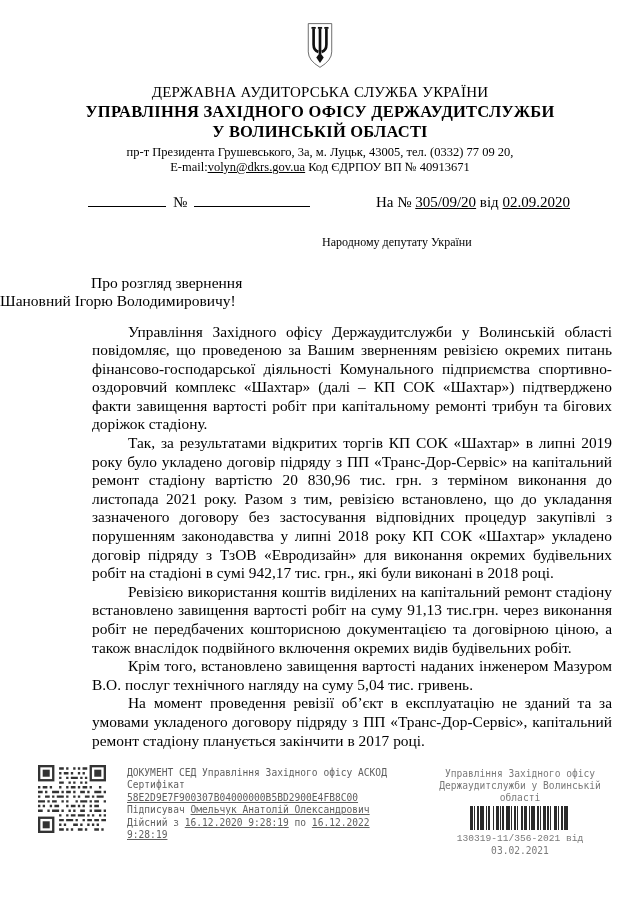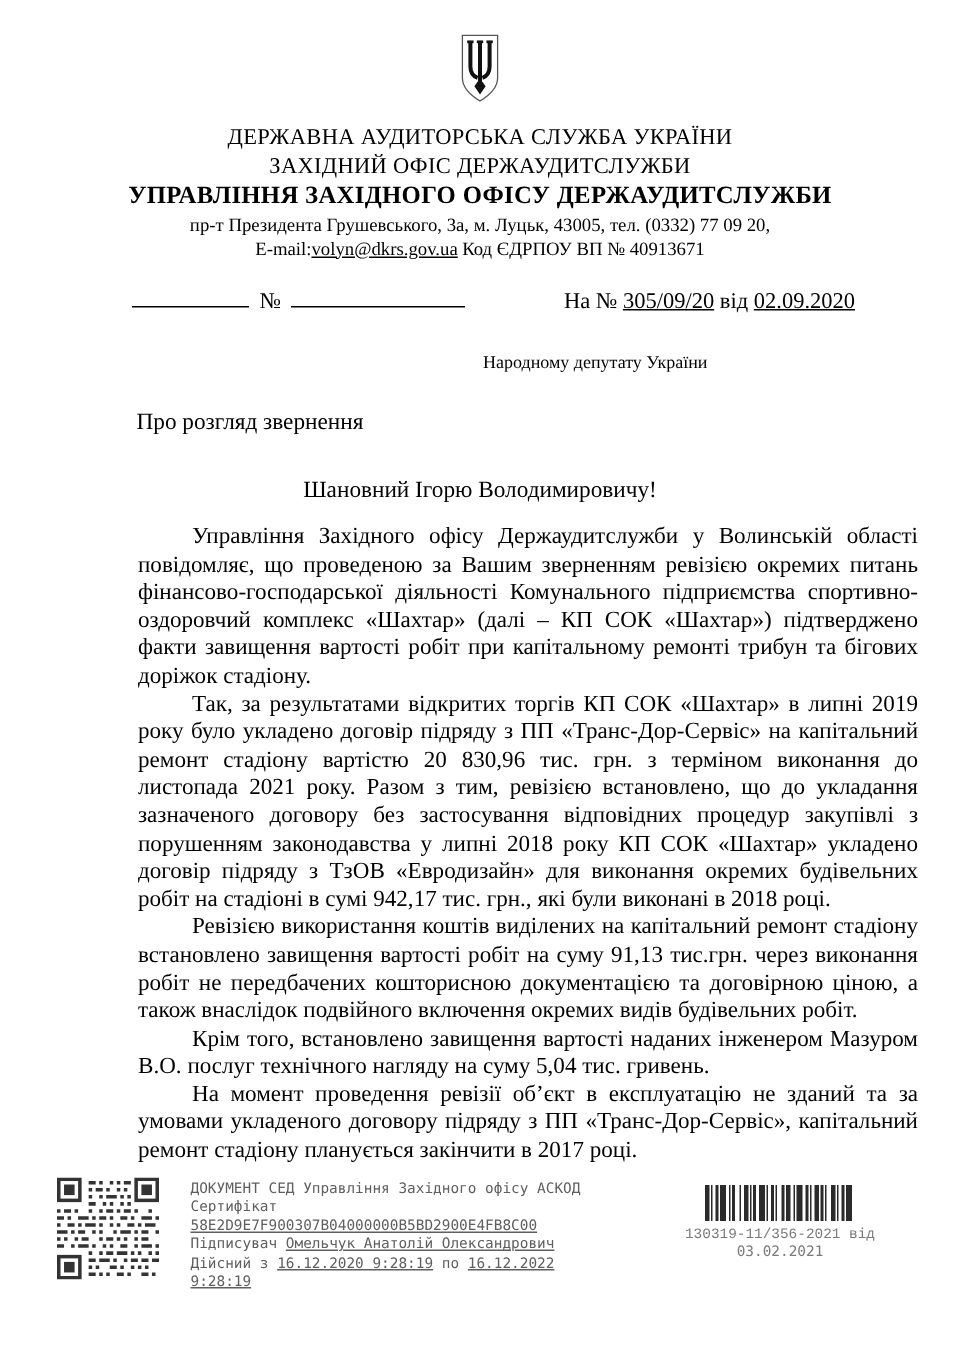--- a/index.html
+++ b/index.html
@@ -37,30 +37,30 @@
   .blank{display:inline-block;border-bottom:1px solid #000;height:13px;}
   .blank1{width:78px;}
   .blank2{width:116px;}
   .numsign{margin:0 7px;}
   .reply{margin-left:auto;white-space:nowrap;}
   .u{text-decoration:underline;}
   
   .recipient{margin:24px 0 0 322px;font-size:12px;}
   .recipient-line1{margin-bottom:21px;}
   .subject{margin:24px 0 0 91px;font-size:15.5px;}
-  .salutation{text-align:center;font-size:15.5px;margin-top:27px;}
+  .salutation{font-size:15.5px;}
   
   .body{
     margin:13px 28px 0 92px;
     font-size:15.4px;line-height:18.6px;
     text-align:justify;
   }
   .body p{text-indent:36px;}
   
-  .footer{position:absolute;left:0;top:782px;width:640px;height:110px;
+  .footer{position:absolute;left:0;top:762px;width:640px;height:110px;
     font-family:"DejaVu Sans Mono", monospace;}
   .qr{position:absolute;left:38px;top:3px;width:68px;height:68px;}
   .sig{position:absolute;left:127px;top:5px;width:300px;
     font-size:9.6px;line-height:12.4px;color:var(--stamp);white-space:nowrap;}
   .reg{position:absolute;left:425px;top:6px;width:190px;text-align:center;
     font-size:9.6px;line-height:12px;color:var(--stamp-light);}
   .barcode{display:block;width:100px;height:24px;margin:2px auto 3px auto;}
   .reg-num{margin-top:1px;font-family:Liberation Mono, monospace;}
 </style>
 </head>
@@ -79,22 +79,22 @@
         </g>
         <g stroke="#111" stroke-width="3.4">
           <path d="M14,11 H22"></path>
             <path d="M26,11 H34"></path>
             <path d="M38,11 H46"></path>
         </g>
         <path d="M30,57 L23,66.5 L30,77 L37,66.5 Z" fill="#111"></path>
       </svg>
     </span>
     <div class="org-line">ДЕРЖАВНА АУДИТОРСЬКА СЛУЖБА УКРАЇНИ</div>
-    <div class="org-line">ЗАХІДНИЙ ОФІС ДЕРЖАУДИТСЛУЖБИ</div>
     <div class="org-line bold">УПРАВЛІННЯ ЗАХІДНОГО ОФІСУ ДЕРЖАУДИТСЛУЖБИ</div>
+    <div class="org-line bold">У ВОЛИНСЬКІЙ ОБЛАСТІ</div>
     <div class="addr-line">пр-т  Президента Грушевського, 3а, м. Луцьк, 43005, тел. (0332) 77 09 20,</div>
     <div class="addr-line2"><span>E-mail:</span><a class="email" href="#">volyn@dkrs.gov.ua</a><span class="edrpou">Код ЄДРПОУ ВП № 40913671</span></div>
   </div>
 
   <div class="refline">
     <span class="blank blank1"></span>
     <span class="numsign">№</span>
     <span class="blank blank2"></span>
     <span class="reply">
       <span>На №</span>
@@ -164,20 +164,21 @@
       <div>
         <span>Дійсний з</span>
         <span class="u">16.12.2020 9:28:19</span>
         <span>по</span>
         <span class="u">16.12.2022</span>
       </div>
       <div class="u" style="display:inline-block;">9:28:19</div>
     </div>
 
     <div class="reg">
+      <div>Управління Західного офісу Держаудитслужби у Волинській області</div>
       <span class="barcode">
         <svg viewBox="0 0 100 24" width="100" height="24" preserveAspectRatio="none" aria-hidden="true">
           <line x1="0" y1="12" x2="100" y2="12" stroke="#2b2b2b" stroke-width="24" stroke-dasharray="3 1 1 2 2 1 4 2 1 1 2 3 1 2 3 1 1 1 2 2 4 1 1 2 2 1 1 3 2 1 3 2 1 1 4 2 2 1 1 2 3 1 2 1 1 3"></line>
         </svg>
       </span>
       <div class="reg-num">130319-11/356-2021 від</div>
       <div>03.02.2021</div>
     </div>
 
   </div>

